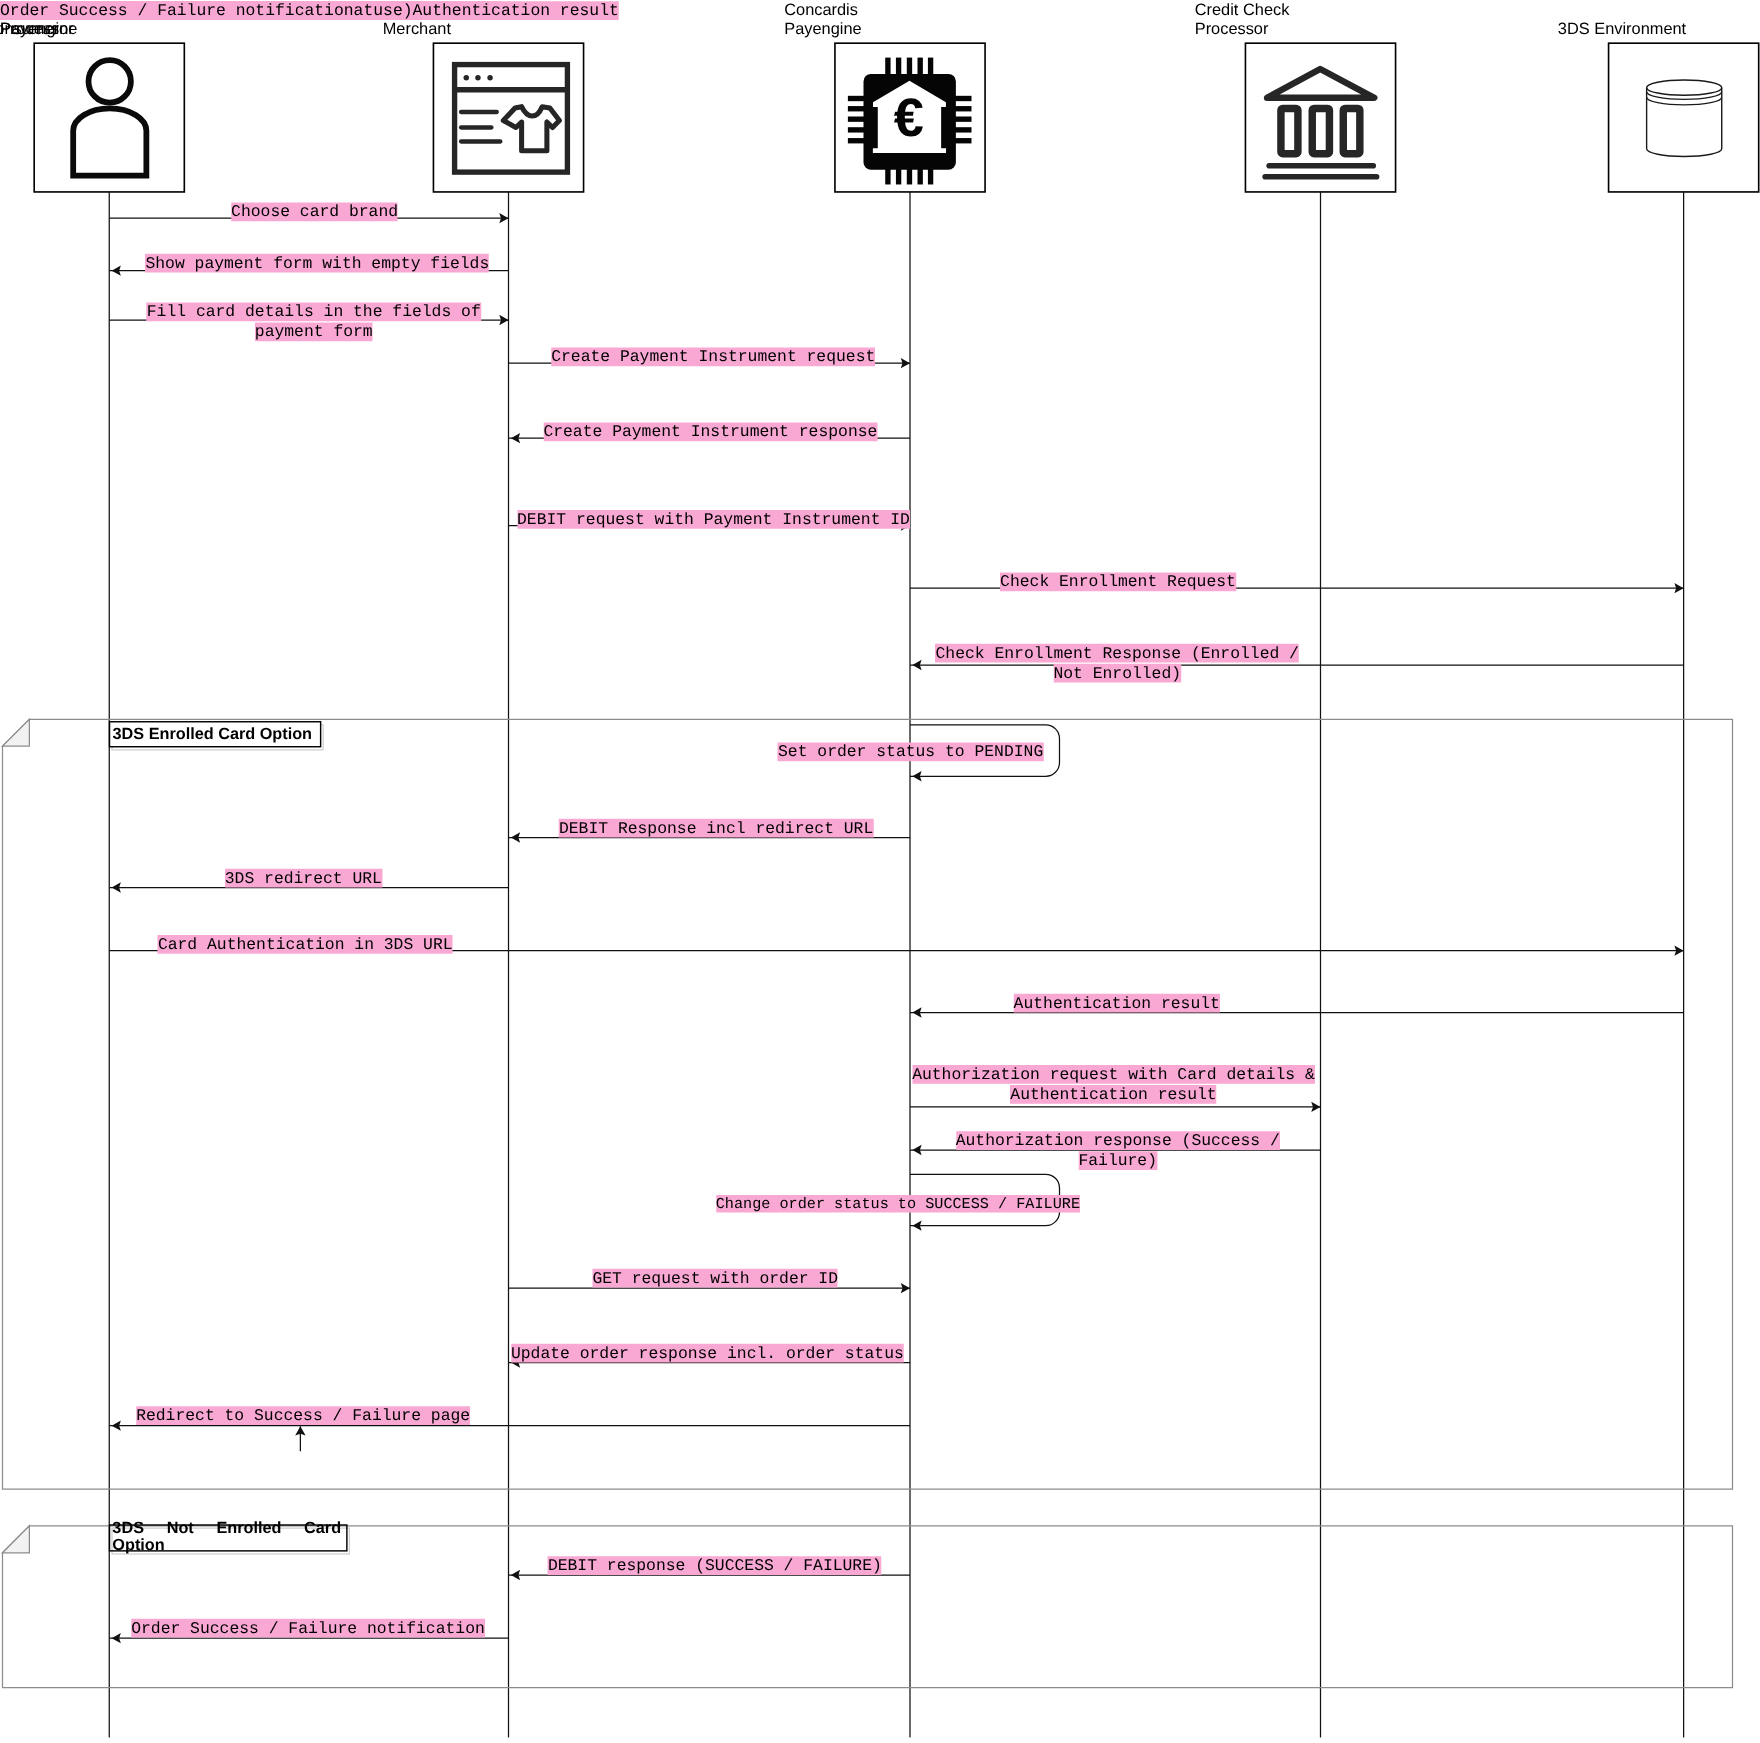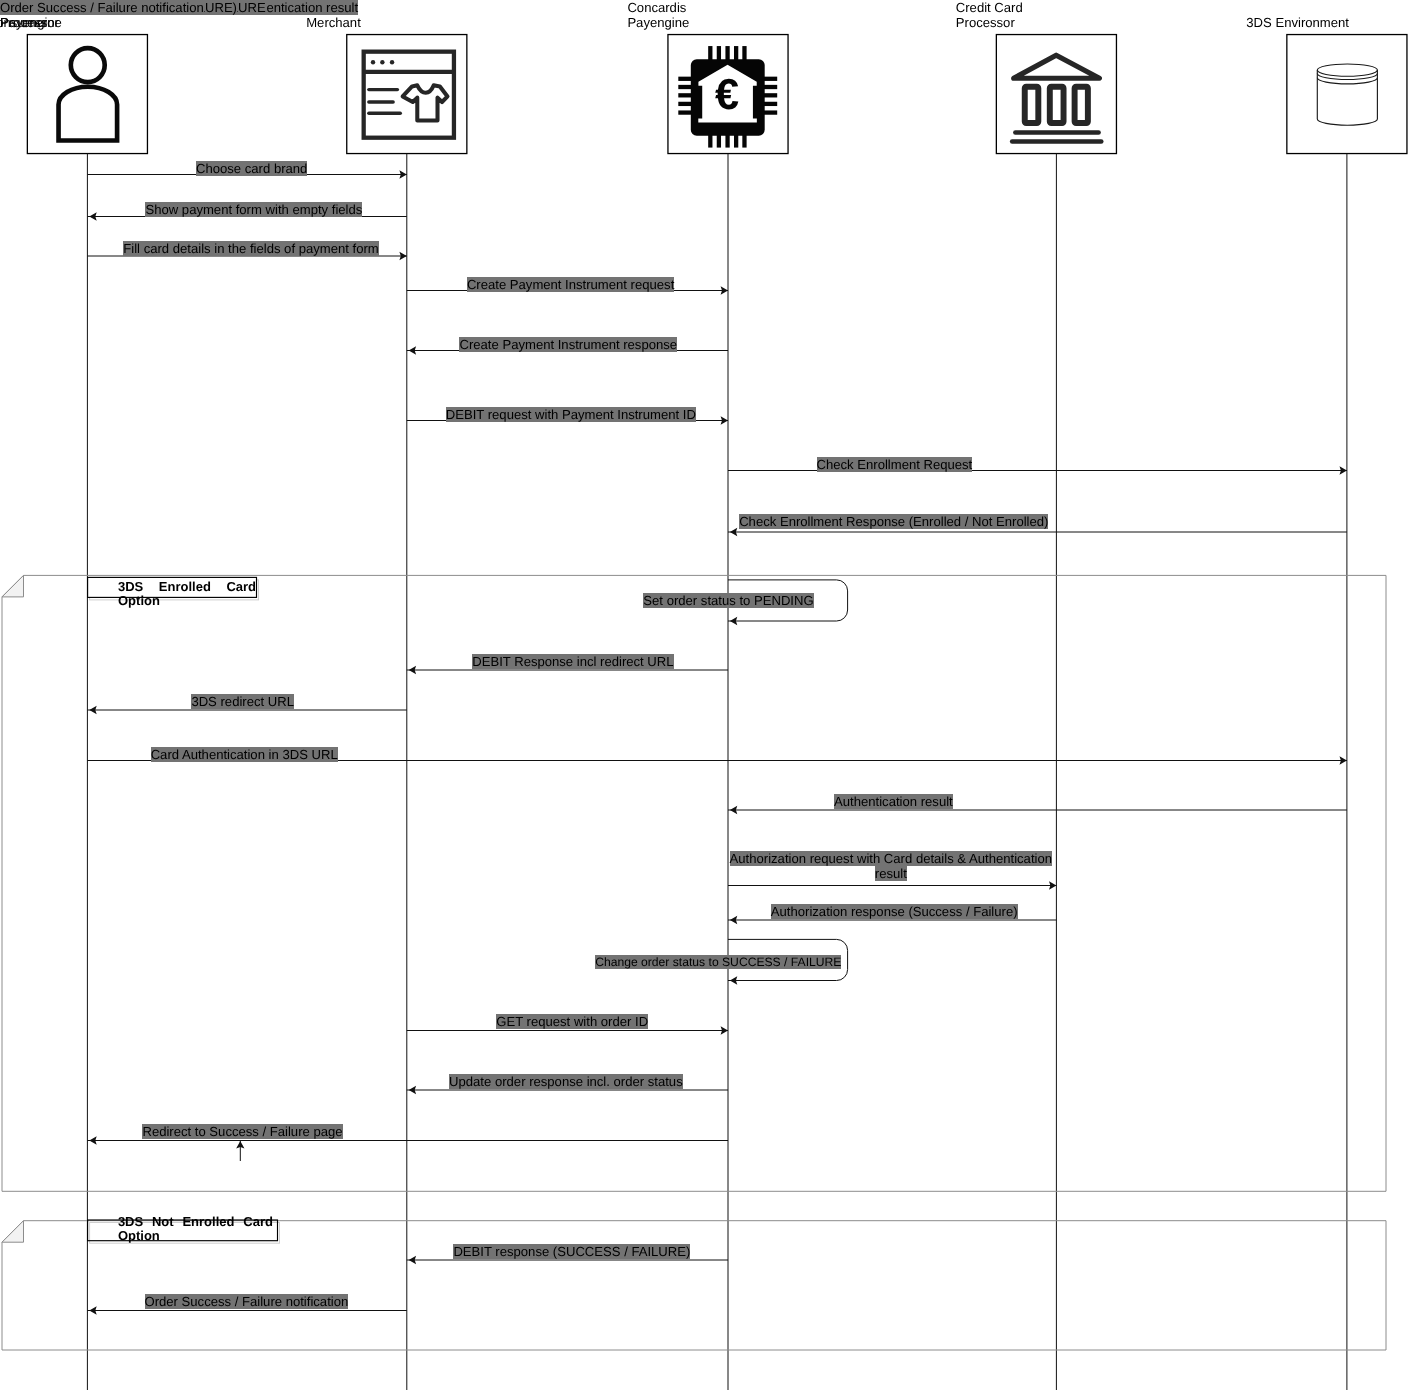--- a/index.html
+++ b/index.html
@@ -9,23 +9,23 @@
   #stage{position:relative;width:1408px;height:1394px;overflow:hidden;background:#fff;}
 
   
   .actor-title{position:absolute;text-align:left;font-size:13.1px;line-height:15.1px;
                color:#000;white-space:pre-line;}
   .actor-box{position:absolute;background:transparent;box-sizing:border-box;}
   .actor-ico{position:absolute;left:0;top:0;width:100%;height:100%;}
   .frag-label{position:absolute;box-sizing:border-box;
               font-size:13.0px;line-height:14.4px;font-weight:bold;
               background:transparent;overflow:visible;}
-  .frag-label i{font-style:normal;display:block;text-align:justify;padding-left:28px;}
+  .frag-label i{font-style:normal;display:block;text-align:justify;}
   .msglbl{position:absolute;font-size:13.1px;line-height:15px;text-align:center;color:#000;}
-  .msglbl > s{text-decoration:none;background:#737373;}
+  .msglbl > s{text-decoration:none;background:#f9a8d4;font-family:Liberation Mono, monospace;}
 </style>
 </head>
 <body>
 
 <div id="stage">
     <div style="position: absolute; left: 0px; top: 0px; width: 1408px; height: 1394px; line-height: 0;">
       <svg style="display:block" width="1408" height="1394" xmlns="http://www.w3.org/2000/svg" shape-rendering="geometricPrecision">
         <rect x="27.35000000000001" y="34.55" width="120.1" height="119.00000000000001" fill="#ffffff" stroke="#000" stroke-width="1.3"></rect>
         <line x1="87.4" y1="153.55" x2="87.4" y2="1390" stroke="#111" stroke-width="1"></line>
         <rect x="346.75" y="34.55" width="120.1" height="119.00000000000001" fill="#ffffff" stroke="#000" stroke-width="1.3"></rect>
@@ -182,21 +182,21 @@
           <rect x="79.3" y="41.9" width="12.0" height="3.6"></rect>
           <rect x="79.3" y="48.9" width="12.0" height="3.6"></rect>
           <rect x="79.3" y="56.1" width="12.0" height="3.6"></rect>
           <rect x="79.3" y="63.4" width="12.0" height="3.6"></rect>
           <rect x="18.7" y="20.3" width="62.1" height="64.4" rx="5" ry="5"></rect>
         </g>
         <path d="M49.6 24.9 L74.1 39.3 L74.1 42.6 L70.9 42.6 L70.9 70.2 L74.2 70.2 L74.2 73.5 L25.0 73.5 L25.0 70.2 L28.3 70.2 L28.3 42.6 L25.1 42.6 L25.1 39.3 Z" fill="#ffffff"></path>
         <text x="49.2" y="62.1" font-family="Liberation Sans, sans-serif" font-size="36.4" font-weight="bold" text-anchor="middle" fill="#050505">€</text>
       </svg>
     </div>
-    <div class="actor-title" style="left: 955.8px; top: -0.5px; width: 200px;">Credit Card
+    <div class="actor-title" style="left: 955.8px; top: -0.5px; width: 200px;">Credit Check
 Processor</div>
     <div class="actor-box" style="left: 996.35px; top: 34.55px; width: 120.1px; height: 119px;">
       <svg class="actor-ico" viewBox="0 0 100 100" xmlns="http://www.w3.org/2000/svg">
         <path d="M50.1 16.95 L86.45 36.35 L14.35 36.35 Z" fill="none" stroke="#262626" stroke-width="4.3" stroke-linejoin="round" stroke-linecap="round"></path>
         <g fill="none" stroke="#262626" stroke-width="5" stroke-linejoin="round">
           <rect x="23.7" y="43.5" width="11.4" height="30.4" rx="1.2"></rect>
           <rect x="44.75" y="43.5" width="11.55" height="30.4" rx="1.2"></rect>
           <rect x="65.6" y="43.5" width="11.15" height="30.4" rx="1.2"></rect>
         </g>
         <g stroke="#262626" stroke-width="3.8" stroke-linecap="round">

